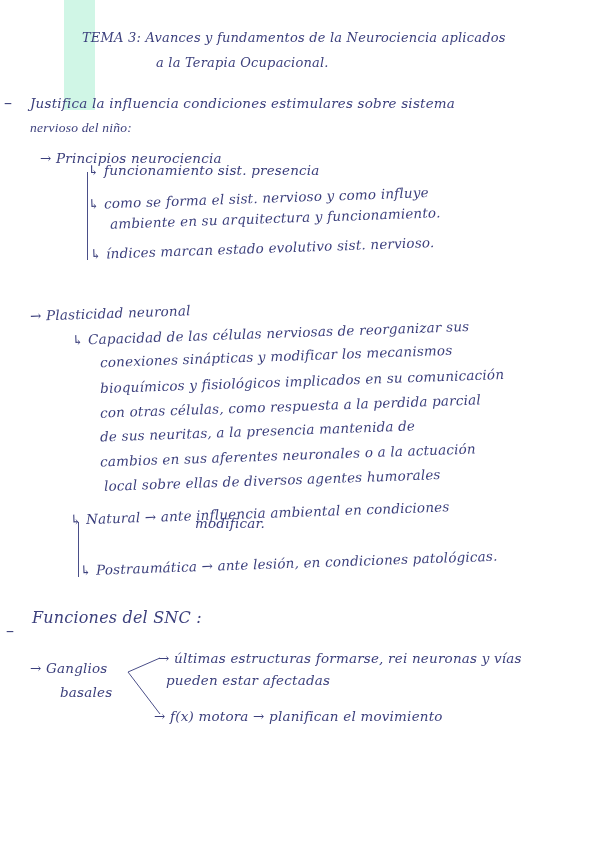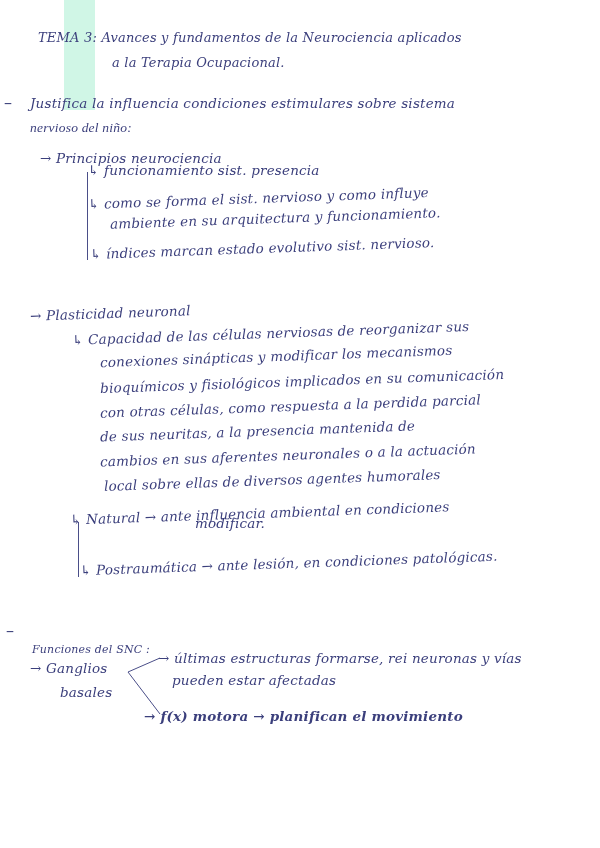--- a/index.html
+++ b/index.html
@@ -8,21 +8,21 @@
     font-family: "DejaVu Serif", serif; color: #3a3f7a;
   }
   .highlight {
     position: absolute; left: 64px; top: 0; width: 31px; height: 110px;
     background: #c8f5e2; opacity: 0.85;
   }
   .line {
     position: absolute; white-space: nowrap; font-style: italic;
     font-size: 13.5px; letter-spacing: 0.2px; color: #3b3f7c;
   }
-  .title { font-size: 13px; }
+  .title { font-size: 13px; margin-left: 44px; }
   .dash { position: absolute; font-size: 16px; font-style: normal; }
   .bracket { position: absolute; border-left: 1px solid #4a4e88; }
   svg.arrows { position: absolute; left: 0; top: 0; }
 </style>
 </head>
 <body>
 
 <div class="highlight"></div>
 
 <div>
@@ -46,23 +46,23 @@
   <div class="line" style="left:100px; top:398px; transform:rotate(-2deg);">con otras células, como respuesta a la perdida parcial</div>
   <div class="line" style="left:100px; top:423px; transform:rotate(-2deg);">de sus neuritas, a la presencia mantenida de</div>
   <div class="line" style="left:100px; top:447px; transform:rotate(-2deg);">cambios en sus aferentes neuronales o a la actuación</div>
   <div class="line" style="left:104px; top:472px; transform:rotate(-2deg);">local sobre ellas de diversos agentes humorales</div>
   <div class="bracket" style="left:78px; top:522px; height:55px;"></div>
   <div class="line" style="left:70px; top:505px; transform:rotate(-2deg);">↳ Natural → ante influencia ambiental en condiciones</div>
   <div class="line" style="left:195px; top:515px;">modificar.</div>
   <div class="line" style="left:80px; top:555px; transform:rotate(-2deg);">↳ Postraumática → ante lesión, en condiciones patológicas.</div>
 
   <div class="dash" style="left:6px; top:621px;">–</div>
-  <div class="line" style="left:32px; top:643px; font-size:11px;">Funciones del SNC :</div>
+  <div class="line" style="left:32px; top:608px; font-size:16px;">Funciones del SNC :</div>
   <div class="line" style="left:30px; top:660px;">→ Ganglios</div>
   <div class="line" style="left:60px; top:684px;">basales</div>
   <div class="line" style="left:158px; top:650px;">→ últimas estructuras formarse, rei neuronas y vías</div>
-  <div class="line" style="left:172px; top:672px;text-align:right;">pueden estar afectadas</div>
-  <div class="line" style="left:144px; top:708px;font-weight:bold;">→ f(x) motora → planifican el movimiento</div>
+  <div class="line" style="left:166px; top:672px;text-align:right;">pueden estar afectadas</div>
+  <div class="line" style="left:154px; top:708px;">→ f(x) motora → planifican el movimiento</div>
 
   <svg class="arrows" width="600" height="848">
     <path d="M128 672 L160 658 M128 672 L160 714" stroke="#4a4e88" stroke-width="1" fill="none"></path>
   </svg>
 </div>
 
 </body></html>

